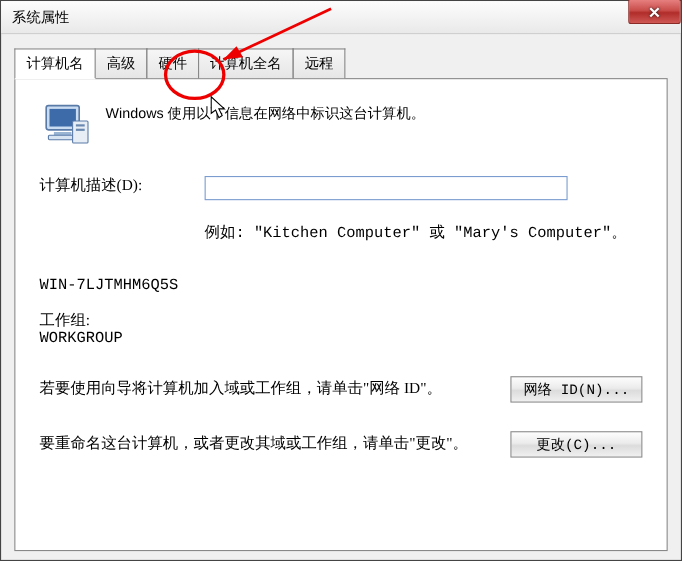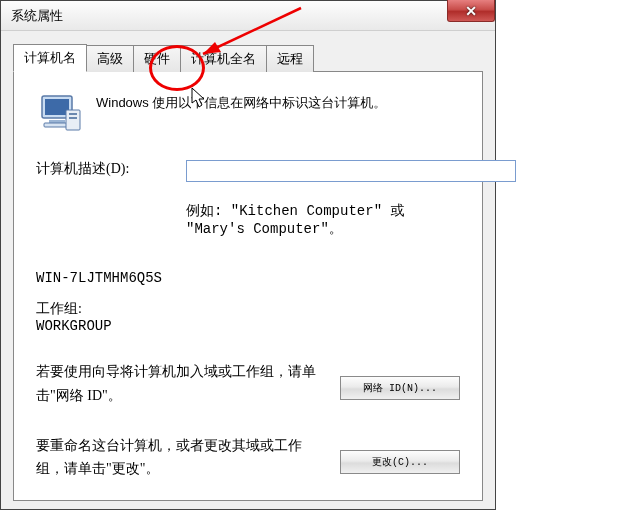--- a/index.html
+++ b/index.html
@@ -7,21 +7,21 @@
     margin: 0;
     padding: 0;
     font-family: "Microsoft YaHei", SimSun, Tahoma, sans-serif;
     font-size: 13px;
     background: #fff;
     width: 624px;
     height: 514px;
     overflow: hidden;
   }
   .window {
-    width: 496px;
+    width: 620px;
     height: 510px;
     border: 1px solid #444;
     background: #f0f0f0;
     position: relative;
   }
   .titlebar {
     height: 30px;
     background: linear-gradient(to bottom, #fdfdfd 0%, #e9e9e9 100%);
     border-bottom: 1px solid #cfcfcf;
     display: flex;
@@ -52,21 +52,21 @@
     font-size: 14px;
     text-shadow: 0 0 2px #000;
     cursor: pointer;
   }
   .content-area {
     padding: 12px 12px 0 12px;
     height: calc(100% - 30px);
   }
   .tab-strip {
     display: flex;
-    align-items: flex-end;
+    align-items: flex-start;
     position: relative;
     z-index: 2;
   }
   .tab {
     padding: 4px 10px 4px 10px;
     border: 1px solid #888;
     background: linear-gradient(to bottom,#f6f6f6,#e6e6e6);
     border-bottom: none;
     margin-right: -1px;
     font-size: 13px;
@@ -138,27 +138,26 @@
     margin-top: 26px;
     font-family: SimSun, serif;
     font-size: 14px;
   }
   .para-text { flex: 1; line-height: 1.7; }
   .win-button {
     width: 120px;
     height: 24px;
     border: 1px solid #8a8a8a;
     background: linear-gradient(to bottom,#fdfdfd 0%,#ebebeb 45%,#dcdcdc 55%,#f0f0f0 100%);
-    font-size: 10px;
+    font-size: 13px;
     font-family: SimSun, "Courier New", monospace;
     cursor: pointer;
     padding: 0;
     flex: none;
     color: #000;
-    margin-top: 16px;
   }
   
   .anno-circle {
     position: absolute;
     left: 148px;
     top: 44px;
     width: 56px;
     height: 46px;
     border: 3px solid #e00;
     border-radius: 50%;

